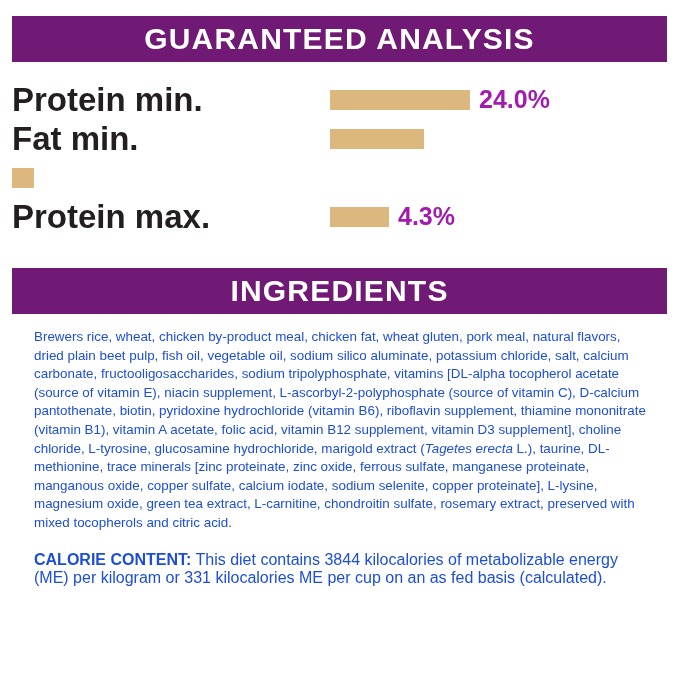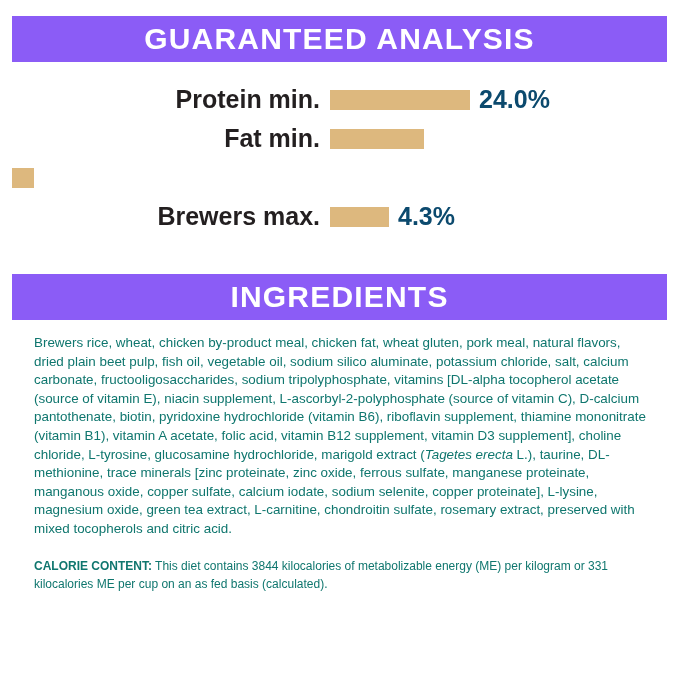--- a/index.html
+++ b/index.html
@@ -17,83 +17,83 @@
   .page {
     position: relative;
     width: 679px;
     height: 679px;
     box-sizing: border-box;
     padding: 0 12px;
   }
 
   
   .banner {
-    background: #8b5cf6;
+    background: #701a75;
     height: 46px;
     display: flex;
     align-items: center;
     justify-content: center;
   }
   .banner-text {
     color: #ffffff;
     font-size: 30px;
     font-weight: bold;
     letter-spacing: 1.2px;
     text-transform: uppercase;
     line-height: 1;
   }
   #guaranteed-banner { margin-top: 16px; }
-  #ingredients-banner { margin-top: 24px; }
+  #ingredients-banner { margin-top: 18px; }
 
   
   .ga-block {
     padding: 18px 0 14px 0;
   }
   .ga-row {
     display: flex;
     align-items: center;
     height: 39px;
   }
   .ga-label {
     width: 318px;
-    text-align: right;
+    text-align: left;
     padding-right: 10px;
-    font-size: 25px;
+    font-size: 33px;
     font-weight: bold;
     color: #231f20;
     box-sizing: border-box;
     white-space: nowrap;
   }
   .ga-bar {
     height: 20px;
     background: #ddb87e;
     flex: 0 0 auto;
   }
   .ga-value {
     font-size: 25px;
     font-weight: bold;
-    color: #0c4a6e;
+    color: #a21caf;
     padding-left: 9px;
     white-space: nowrap;
   }
 
   
   .ingredients-body {
     padding: 14px 18px 0 22px;
     font-size: 13.4px;
     line-height: 18.6px;
-    color: #0f766e;
+    color: #1d4ed8;
     text-align: left;
   }
   .ingredients-text {
     margin: 0;
   }
   .calorie {
     margin: 18px 0 0 0;
-    font-size: 12px;
+    font-size: 16px;
     line-height: 18.6px;
   }
   .calorie-label {
     font-weight: bold;
   }
   .italic { font-style: italic; }
 </style>
 </head>
 <body>
 
@@ -114,21 +114,21 @@
     <div class="ga-row">
       <div class="ga-label">Fat min.</div>
       <div class="ga-bar" style="width:94px"></div>
     </div>
 
     <div class="ga-row">
       <div class="ga-bar" style="width:22px"></div>
     </div>
 
     <div class="ga-row">
-      <div class="ga-label">Brewers max.</div>
+      <div class="ga-label">Protein max.</div>
       <div class="ga-bar" style="width:59px"></div>
       <div class="ga-value">4.3%</div>
     </div>
 
   </div>
 
   <div class="banner" id="ingredients-banner">
     <span class="banner-text">Ingredients</span>
   </div>
 

